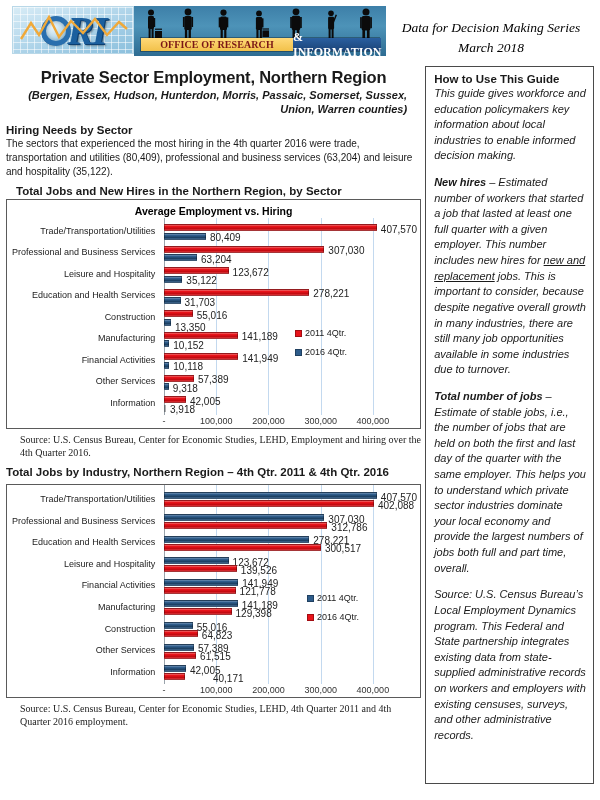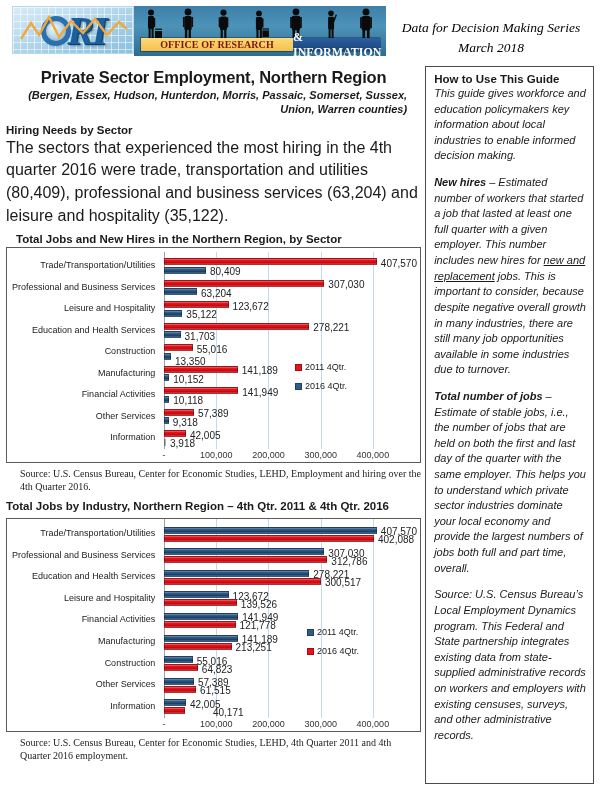--- a/index.html
+++ b/index.html
@@ -82,21 +82,21 @@
   .doc-title {
     text-align:center; font-weight:bold; font-size:16.5px;
     margin:2px 0 0 0; letter-spacing:-.2px;
   }
   .doc-sub {
     text-align:right; font-weight:bold; font-style:italic; font-size:11px;
     line-height:1.25; margin:2px 14px 0 14px;
   }
 
   .sec-head { font-weight:bold; font-size:11.5px; margin:7px 0 1px 0; }
-  .sec-body { font-size:16px; line-height:1.42; }
+  .sec-body { font-size:10px; line-height:1.42; }
   .chart-head { font-weight:bold; font-size:11.5px; margin:6px 0 2px 10px; }
   .src-note {
     font-family:"Liberation Serif", serif; font-size:10px; line-height:1.32;
     margin:4px 0 0 14px; color:#222;
   }
 
   
   .chart-box { border:1px solid #5a5a5a; background:#fff; position:relative; }
   .chart-title {
     text-align:center; font-weight:bold; font-size:10.5px; line-height:1.35;
@@ -247,20 +247,21 @@
     <div class="doc-title">Private Sector Employment, Northern Region</div>
     <div class="doc-sub">(Bergen, Essex, Hudson, Hunterdon, Morris, Passaic, Somerset, Sussex, Union, Warren counties)</div>
 
     <div class="sec-head">Hiring Needs by Sector</div>
     <div class="sec-body">The sectors that experienced the most hiring in the 4th quarter 2016 were trade, transportation and utilities (80,409), professional and business services (63,204) and leisure and hospitality (35,122).</div>
 
     <div class="chart-head">Total Jobs and New Hires in the Northern Region, by Sector</div>
 
     <div class="chart-box" id="chart1-box">
         <div class="chart-title">
+          <div>Average Employment vs. Hiring</div>
         </div>
         <div class="plot" style="height:196.5px;">
           <div class="axisline" style="left:157px;"></div>
           <div class="gridline" style="left:209.22222222222223px;"></div>
           <div class="gridline" style="left:261.44444444444446px;"></div>
           <div class="gridline" style="left:313.66666666666663px;"></div>
           <div class="gridline" style="left:365.8888888888889px;"></div>
           <div class="row" style="position:absolute;left:0;right:0;top:3px;height:21.5px;">
             <div class="cat-label" style="width:150px;right:265px;">Trade/Transportation/Utilities</div>
             <div class="bar red" style="left:157px;width:212.8421111111111px;top:3px;height:7px;"></div>
@@ -388,21 +389,21 @@
             <div class="bar blue" style="left:157px;width:74.12892222222223px;top:3.3000000000000007px;height:7px;"></div>
             <div class="val" style="left:235.12892222222223px;top:3.8000000000000007px;">141,949</div>
             <div class="bar red" style="left:157px;width:71.61181111111111px;top:11.3px;height:7px;"></div>
             <div class="val" style="left:232.6118111111111px;top:11.8px;">121,778</div>
           </div>
           <div class="row" style="position:absolute;left:0;right:0;top:112px;height:21.6px;">
             <div class="cat-label" style="width:150px;right:265px;">Manufacturing</div>
             <div class="bar blue" style="left:157px;width:73.73203333333333px;top:3.3000000000000007px;height:7px;"></div>
             <div class="val" style="left:234.73203333333333px;top:3.8000000000000007px;">141,189</div>
             <div class="bar red" style="left:157px;width:67.57451111111111px;top:11.3px;height:7px;"></div>
-            <div class="val" style="left:228.57451111111112px;top:11.8px;">213,251</div>
+            <div class="val" style="left:228.57451111111112px;top:11.8px;">129,398</div>
           </div>
           <div class="row" style="position:absolute;left:0;right:0;top:133.60000000000002px;height:21.6px;">
             <div class="cat-label" style="width:150px;right:265px;">Construction</div>
             <div class="bar blue" style="left:157px;width:28.73057777777778px;top:3.3000000000000007px;height:7px;"></div>
             <div class="val" style="left:189.73057777777777px;top:3.8000000000000007px;">55,016</div>
             <div class="bar red" style="left:157px;width:33.85201111111111px;top:11.3px;height:7px;"></div>
             <div class="val" style="left:194.8520111111111px;top:11.8px;">64,823</div>
           </div>
           <div class="row" style="position:absolute;left:0;right:0;top:155.20000000000002px;height:21.6px;">
             <div class="cat-label" style="width:150px;right:265px;">Other Services</div>

